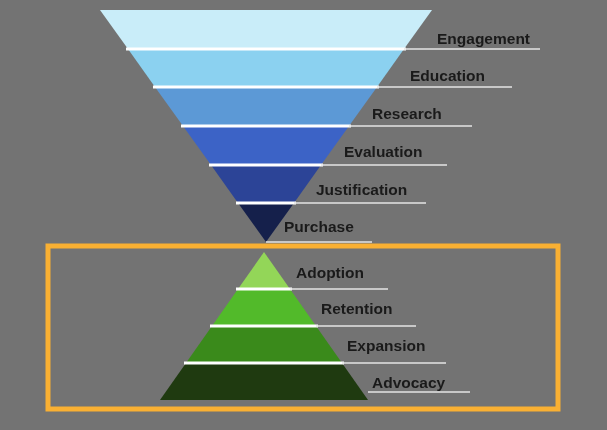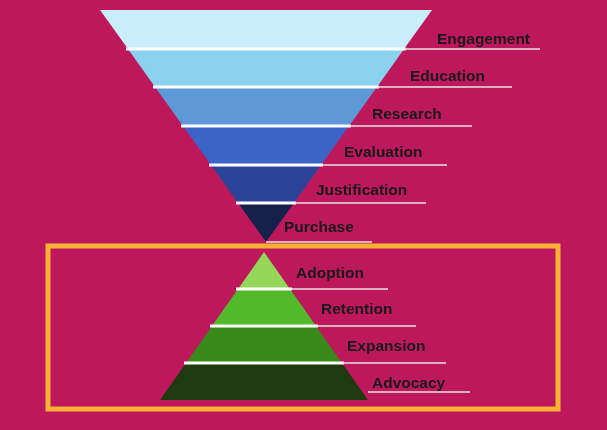--- a/index.html
+++ b/index.html
@@ -5,21 +5,21 @@
   html, body {
     margin: 0;
     padding: 0;
     background: #ffffff;
     font-family: "Liberation Sans", sans-serif;
   }
   .canvas {
     position: relative;
     width: 607px;
     height: 430px;
-    background: #be185d;
+    background: #737373;
     overflow: hidden;
   }
   svg { display: block; }
   .layer-label {
     font-family: "Liberation Sans", sans-serif;
     font-weight: 700;
     font-size: 15.5px;
   }
   .callout-line {
     stroke: #e4e4e4;

